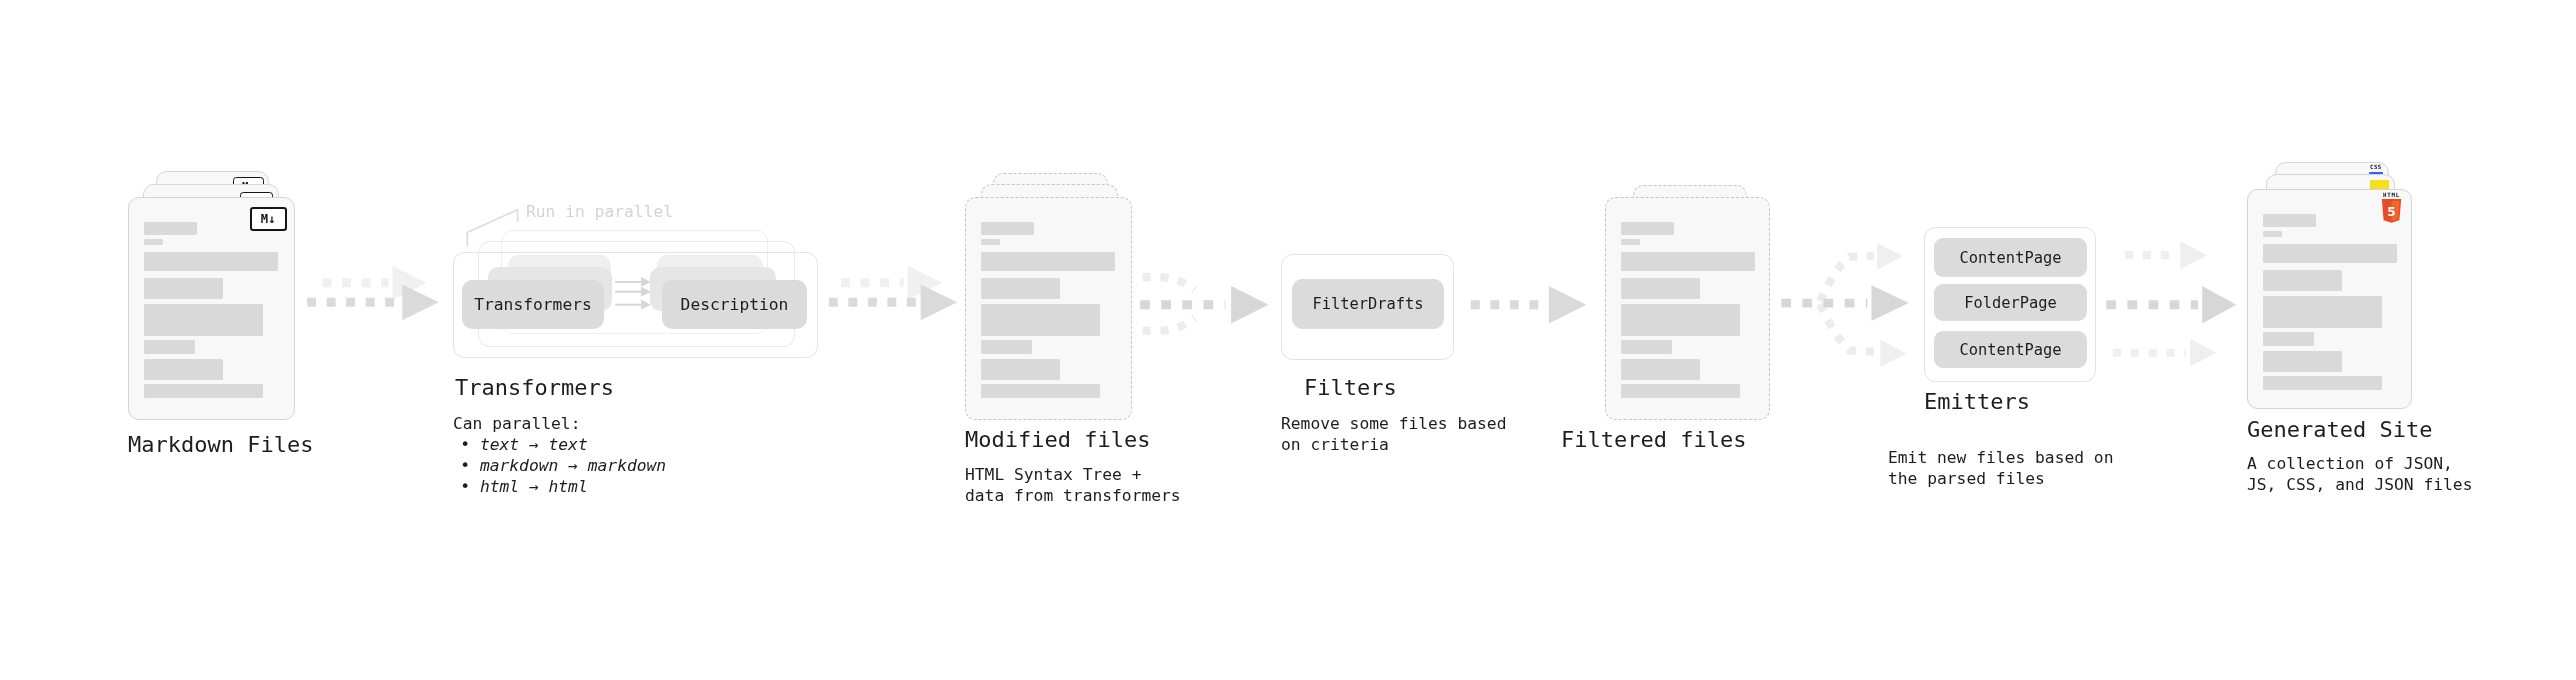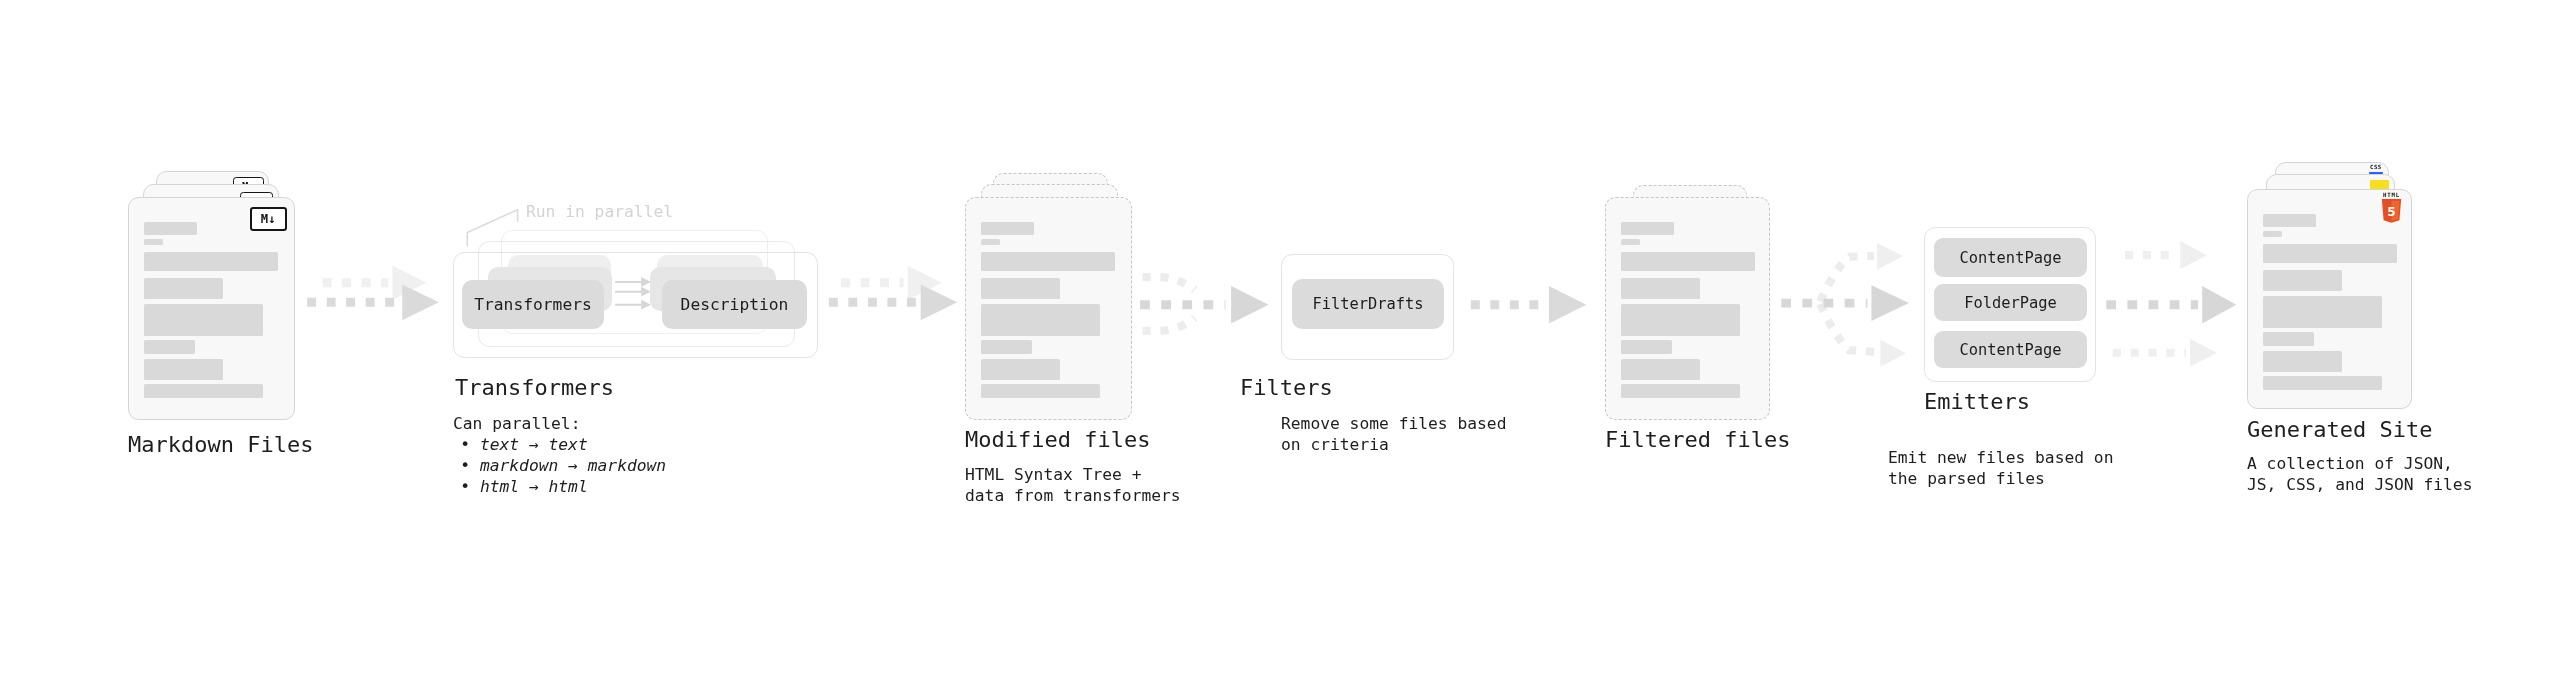--- a/index.html
+++ b/index.html
@@ -170,42 +170,42 @@
     <div class="stage-label" style="left:965px;top:427px;">Modified files</div>
     <div class="stage-desc" style="left:965px;top:464px;">
       <div>HTML Syntax Tree +</div>
       <div>data from transformers</div>
     </div>
   </div>
 
   <div>
     <div class="frame solidbg" style="left:1281px;top:254px;width:173px;height:106px;"></div>
     <div class="pill" style="left:1292px;top:279px;width:152px;height:50px;font-size:15.4px;">FilterDrafts</div>
-    <div class="stage-label" style="left:1240px;top:375px;text-align:center;">Filters</div>
+    <div class="stage-label" style="left:1304px;top:375px;text-align:center;">Filters</div>
     <div class="stage-desc" style="left:1281px;top:413px;">
       <div>Remove some files based</div>
       <div>on criteria</div>
     </div>
   </div>
 
   <div>
     <div class="card dashed" style="left:1633px;top:185px;width:114px;height:228px;"></div>
     <div class="card dashed" style="left:1605px;top:197px;width:165px;height:223px;">
       <div class="bars">
         <div class="bar" style="width:53px;height:12.2px;margin-bottom:4.9px;"></div>
         <div class="bar" style="width:18.7px;height:5.7px;margin-bottom:7.3px;"></div>
         <div class="bar" style="width:134px;height:18.7px;margin-bottom:6.5px;"></div>
         <div class="bar" style="width:79px;height:21px;margin-bottom:4.9px;"></div>
         <div class="bar" style="width:119px;height:32px;margin-bottom:4.9px;"></div>
         <div class="bar" style="width:51px;height:14px;margin-bottom:4.9px;"></div>
         <div class="bar" style="width:79px;height:21px;margin-bottom:4.1px;"></div>
         <div class="bar" style="width:119px;height:14px;"></div>
       </div>
     </div>
-    <div class="stage-label" style="left:1605px;top:427px;">Filtered files</div>
+    <div class="stage-label" style="left:1561px;top:427px;">Filtered files</div>
   </div>
 
   <div>
     <div class="frame solidbg" style="left:1924px;top:227px;width:172px;height:155px;"></div>
     <div class="pill small" style="left:1934px;top:238px;width:153px;height:39px;">ContentPage</div>
     <div class="pill small" style="left:1934px;top:284px;width:153px;height:37px;">FolderPage</div>
     <div class="pill small" style="left:1934px;top:331px;width:153px;height:37px;">ContentPage</div>
     <div class="stage-label" style="left:1924px;top:389px;">Emitters</div>
     <div class="stage-desc" style="left:1888px;top:427px;margin-top:20px;">
       <div>Emit new files based on</div>

